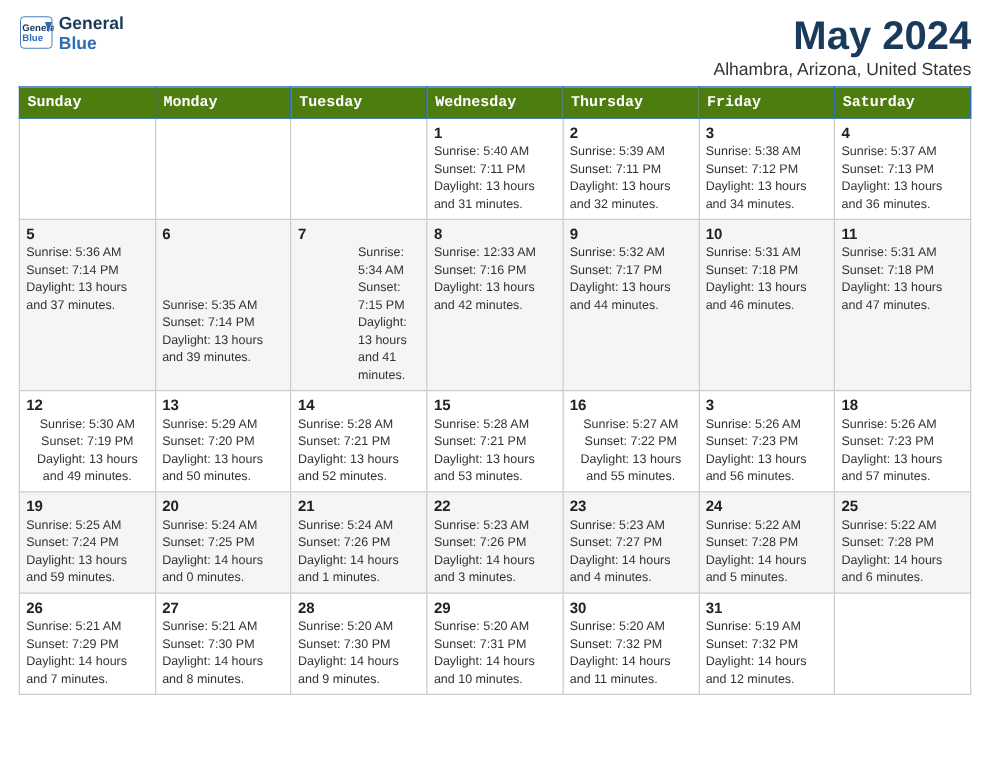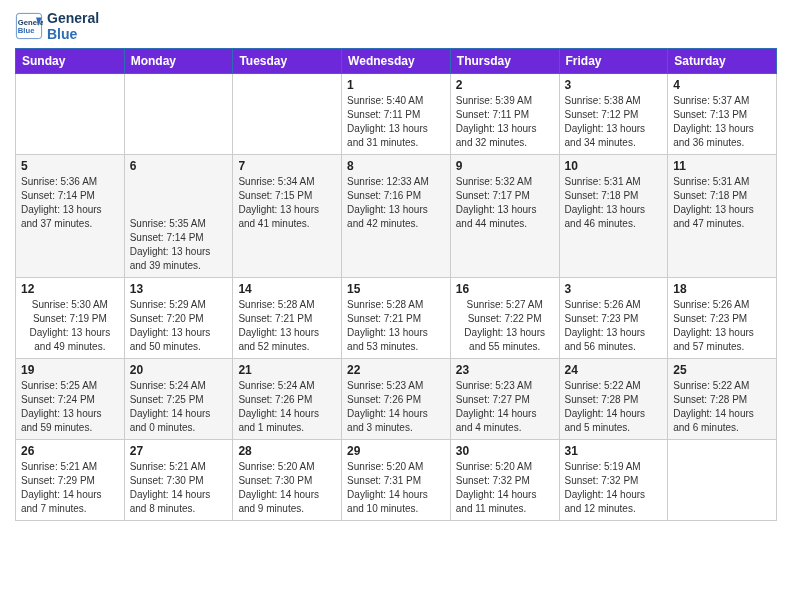--- a/index.html
+++ b/index.html
@@ -40,27 +40,28 @@
     .subtitle {
       font-size: 14px;
       color: #333;
     }
     .calendar {
       width: 100%;
       border-collapse: collapse;
       font-size: 11px;
     }
     .calendar th {
-      background-color: #6d28d9;
+      background-color: #4d7c0f;
       color: white;
       text-align: left;
       padding: 5px 6px;
       font-size: 12px;
       font-weight: bold;
       border: 1px solid #2e6cb5;
+      font-family: Liberation Mono, monospace;
     }
     .calendar td {
       border: 1px solid #ccc;
       vertical-align: top;
       padding: 4px 5px;
       width: calc(100% / 7);
       height: 80px;
       background: #fff;
     }
     .calendar tr:nth-child(even) td {
@@ -93,20 +94,24 @@
       <svg class="logo-icon" viewBox="0 0 40 40">
         <rect x="2" y="2" width="36" height="36" rx="4" fill="white" stroke="#2e6cb5" stroke-width="1"></rect>
         <text x="4" y="18" font-size="11" font-weight="bold" fill="#1a3a5c" font-family="Arial">General</text>
         <text x="4" y="30" font-size="11" font-weight="bold" fill="#2e6cb5" font-family="Arial">Blue</text>
         <polygon points="30,8 38,8 34,20" fill="#2e6cb5"></polygon>
       </svg>
       <div>
         <div style="font-size:14px;font-weight:bold;color:#1a3a5c;">General</div>
         <div style="font-size:14px;font-weight:bold;color:#2e6cb5;">Blue</div>
       </div>
+    </div>
+    <div class="title-section">
+      <div class="main-title">May 2024</div>
+      <div class="subtitle">Alhambra, Arizona, United States</div>
     </div>
   </div>
 
   <table class="calendar">
     <thead>
       <tr>
         <th>Sunday</th>
         <th>Monday</th>
         <th>Tuesday</th>
         <th>Wednesday</th>
@@ -159,21 +164,21 @@
           </td>
           <td>
             <div class="day-number">6</div>
             <div class="day-info" style="white-space: pre-line; margin-top: 44px;">Sunrise: 5:35 AM
 Sunset: 7:14 PM
 Daylight: 13 hours
 and 39 minutes.</div>
           </td>
           <td>
             <div class="day-number">7</div>
-            <div class="day-info" style="white-space: pre-line;">Sunrise: 5:34 AM
+            <div class="day-info" style="white-space: pre-line; margin-left: 48px;">Sunrise: 5:34 AM
 Sunset: 7:15 PM
 Daylight: 13 hours
 and 41 minutes.</div>
           </td>
           <td>
             <div class="day-number">8</div>
             <div class="day-info" style="white-space: pre-line;">Sunrise: 12:33 AM
 Sunset: 7:16 PM
 Daylight: 13 hours
 and 42 minutes.</div>

